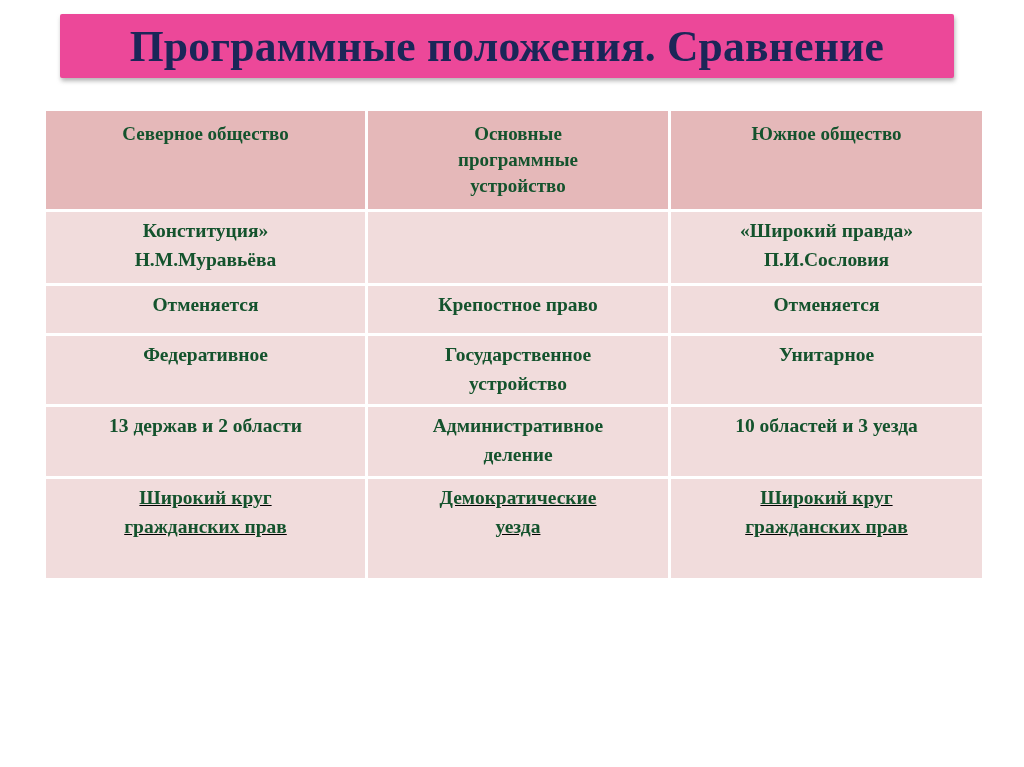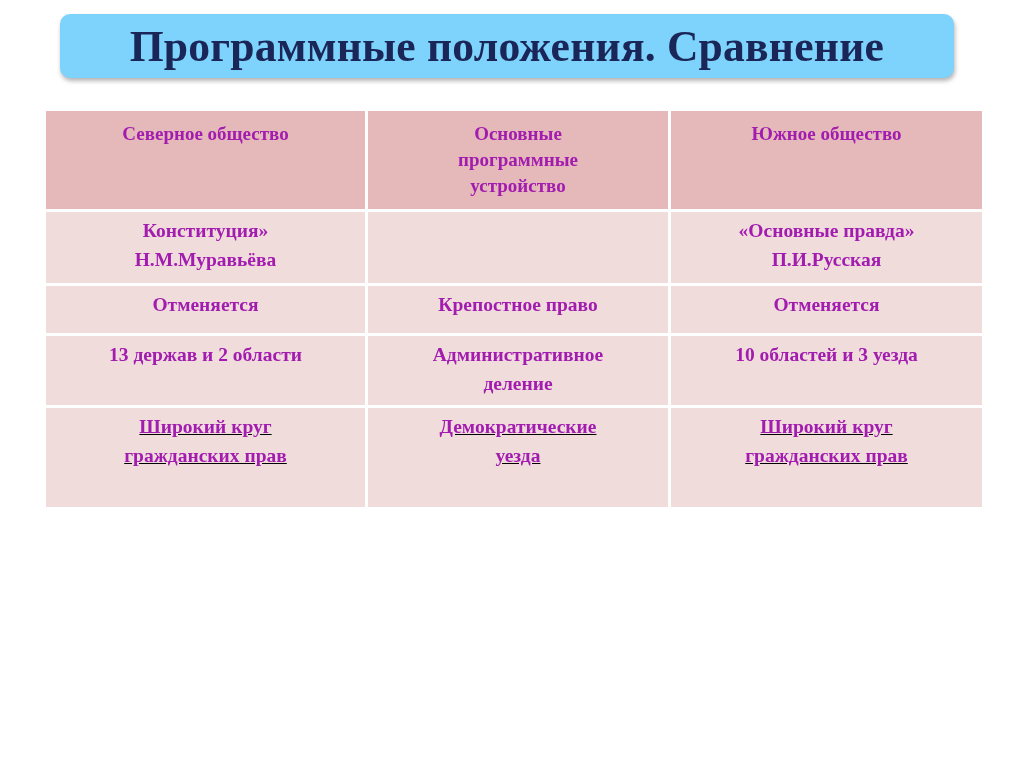--- a/index.html
+++ b/index.html
@@ -2,36 +2,36 @@
 <html><head>
 <meta charset="utf-8">
 <style>
   html, body { margin:0; padding:0; }
   body {
     width:1024px; height:767px; background:#ffffff; position:relative; overflow:hidden;
     font-family:"Liberation Serif", serif;
   }
   .title-box {
     position:absolute; left:60px; top:14px; width:894px; height:64px;
-    background:#7dd3fc; border-radius:10px;
+    background:#ec4899; border-radius:2px;
     box-shadow: 1px 3px 4px rgba(120,120,120,0.55);
     display:flex; align-items:center; justify-content:center;
   }
   .title {
     font-family:"Liberation Serif", serif; font-weight:bold; font-size:45px;
     color:#1b2658; letter-spacing:0.2px; white-space:nowrap;
     transform:scaleX(0.97);
   }
   table.cmp {
     position:absolute; left:43px; top:108px; width:939px;
     border-collapse:collapse; table-layout:fixed;
   }
   table.cmp td, table.cmp th {
     border:3px solid #ffffff; text-align:center; vertical-align:top;
-    font-family:"Liberation Serif", serif; font-weight:bold; color:#a21caf;
+    font-family:"Liberation Serif", serif; font-weight:bold; color:#14532d;
     padding:4px 8px 0 8px; line-height:29px;
   }
   table.cmp th { background:#e5b8b9; font-size:19px; line-height:26px; padding-top:10px; }
   table.cmp td { background:#f1dcdc; font-size:19.5px; }
   col.c1 { width:322px; } col.c2 { width:303px; } col.c3 { width:314px; }
 </style>
 </head>
 <body>
 
 <div class="title-box">
@@ -58,33 +58,45 @@
   <tbody>
     <tr style="height:74px;margin-top:30px;">
       <td>
         <div>Конституция»</div>
         <div>Н.М.Муравьёва</div>
       </td>
       <td>
           <div></div>
         </td>
       <td>
-        <div>«Основные правда»</div>
-        <div>П.И.Русская</div>
+        <div>«Широкий правда»</div>
+        <div>П.И.Сословия</div>
       </td>
     </tr>
     <tr style="height:50px;">
       <td>
           <div>Отменяется</div>
         </td>
       <td>
           <div>Крепостное право</div>
         </td>
       <td>
           <div>Отменяется</div>
+        </td>
+    </tr>
+    <tr style="height:71px;">
+      <td>
+          <div>Федеративное</div>
+        </td>
+      <td>
+        <div>Государственное</div>
+        <div>устройство</div>
+      </td>
+      <td>
+          <div>Унитарное</div>
         </td>
     </tr>
     <tr style="height:72px;">
       <td>
           <div>13 держав и 2 области</div>
         </td>
       <td>
         <div>Административное</div>
         <div>деление</div>
       </td>

